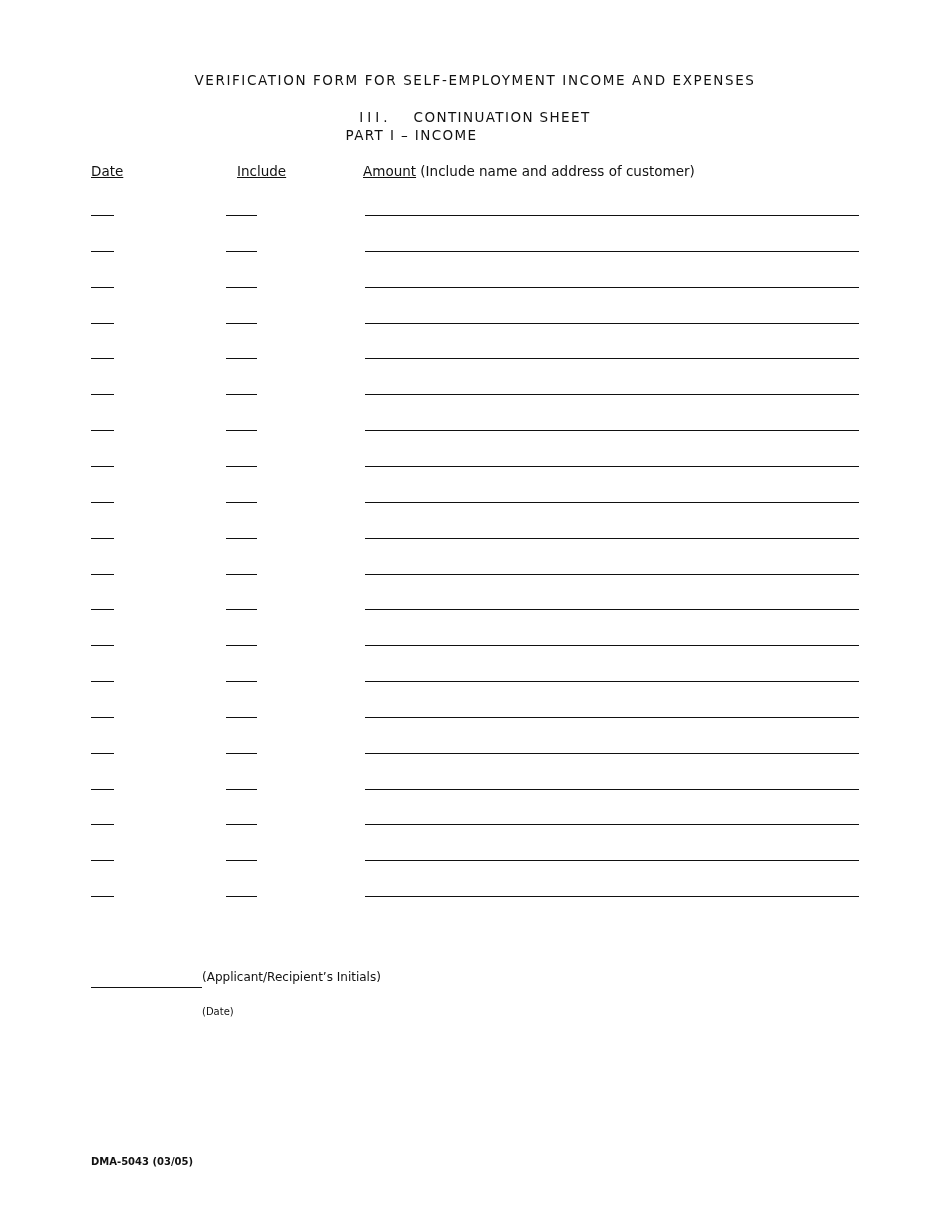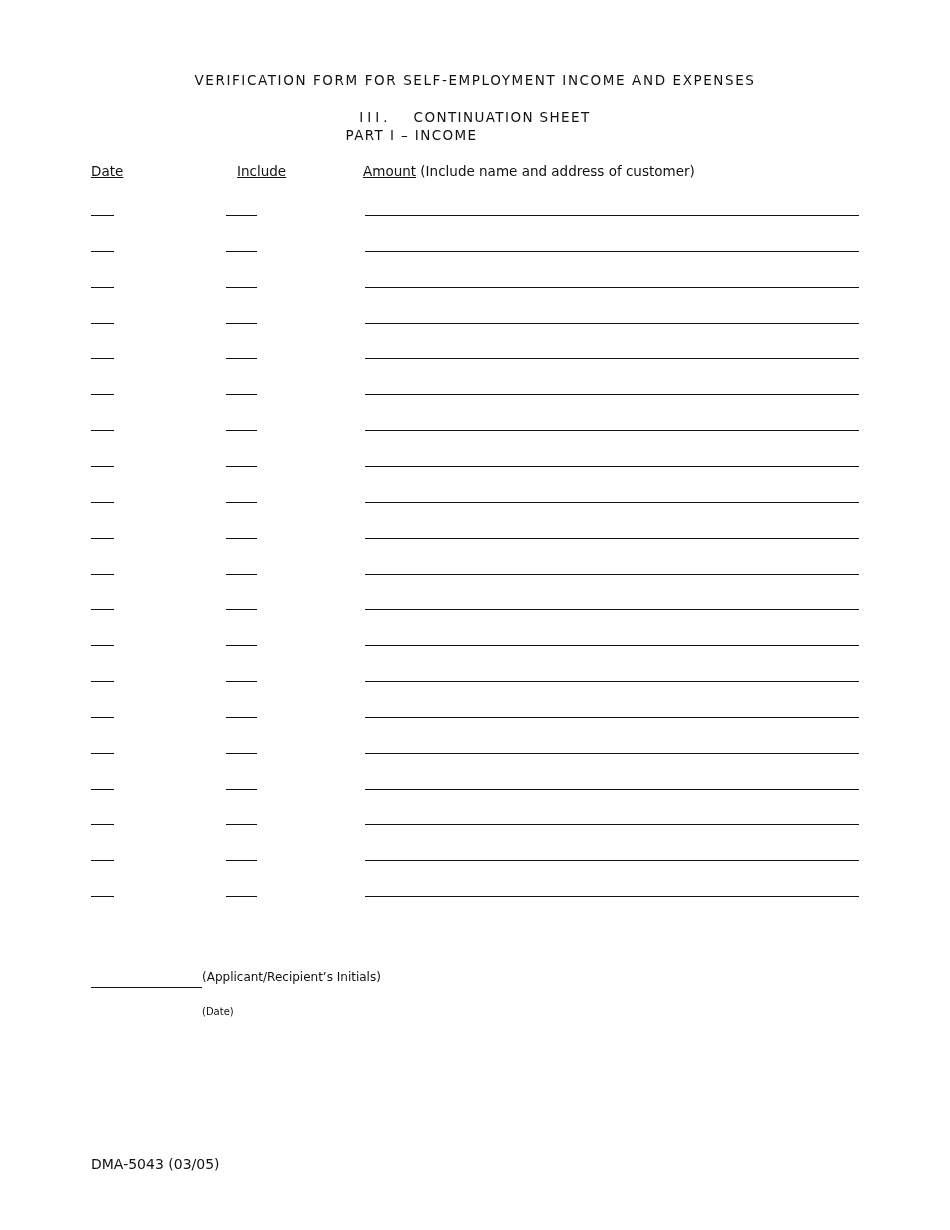--- a/index.html
+++ b/index.html
@@ -18,21 +18,21 @@
   .h-amount { left:237px; }
   .h-source { left:363px; }
   .row { position:absolute; left:0; width:950px; height:1px; }
   .ln { position:absolute; top:0; height:0; border-top:1px solid #111; }
   .ln-date { left:91px; width:23px; }
   .ln-amount { left:226px; width:31px; }
   .ln-source { left:365px; width:494px; }
   .sig-line { position:absolute; top:987px; left:91px; width:111px; border-top:1px solid #111; }
   .sig-label { position:absolute; top:970px; left:202px; font-size:12px; }
   .date-label { position:absolute; top:1006px; left:202px; font-size:10px; }
-  .footer { position:absolute; top:1156px; left:91px; font-size:14px; }
+  .footer { position:absolute; top:1156px; left:91px; font-size:10px;font-weight:bold; }
 </style>
 </head>
 <body>
 
 <div class="title">VERIFICATION FORM FOR SELF-EMPLOYMENT INCOME AND EXPENSES</div>
 <div class="sub1">
   <span class="num">III.</span><span>CONTINUATION SHEET</span>
 </div>
 <div class="sub2">PART I – INCOME</div>
 

